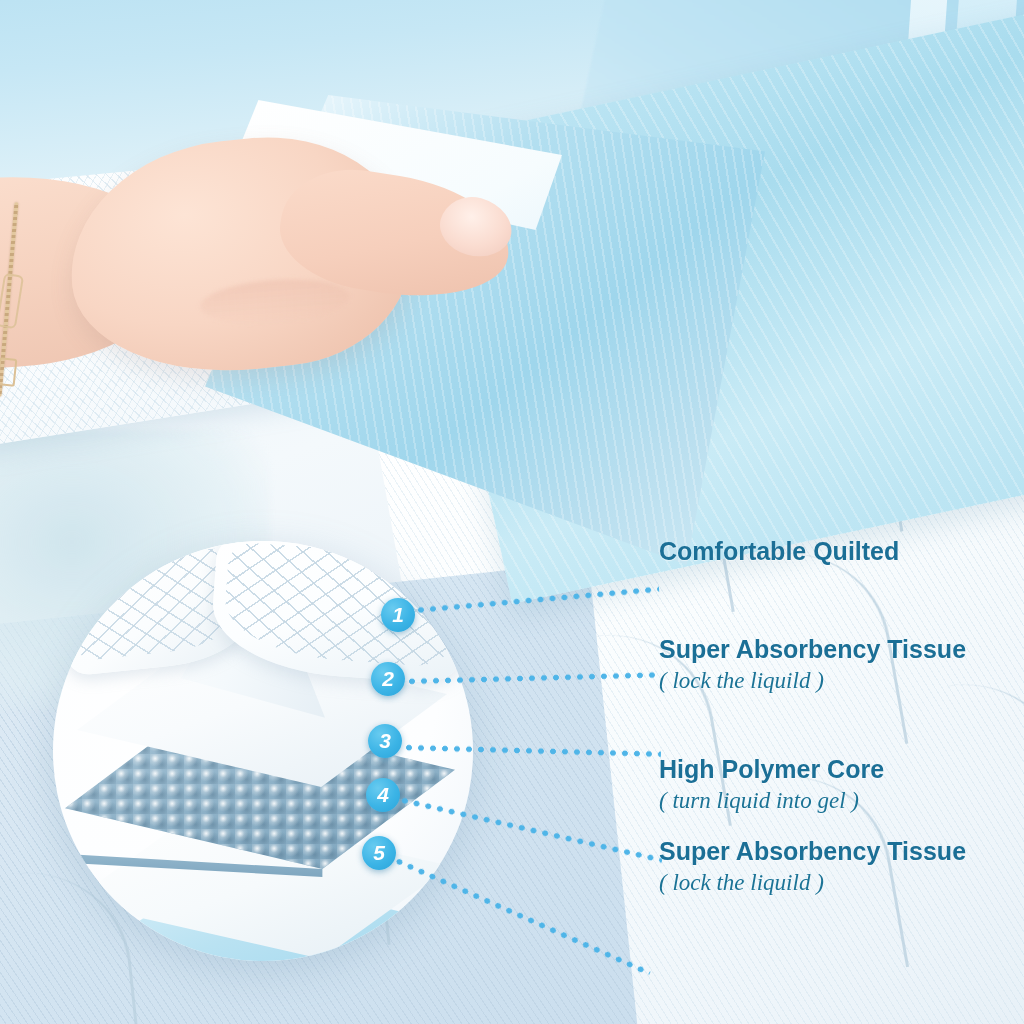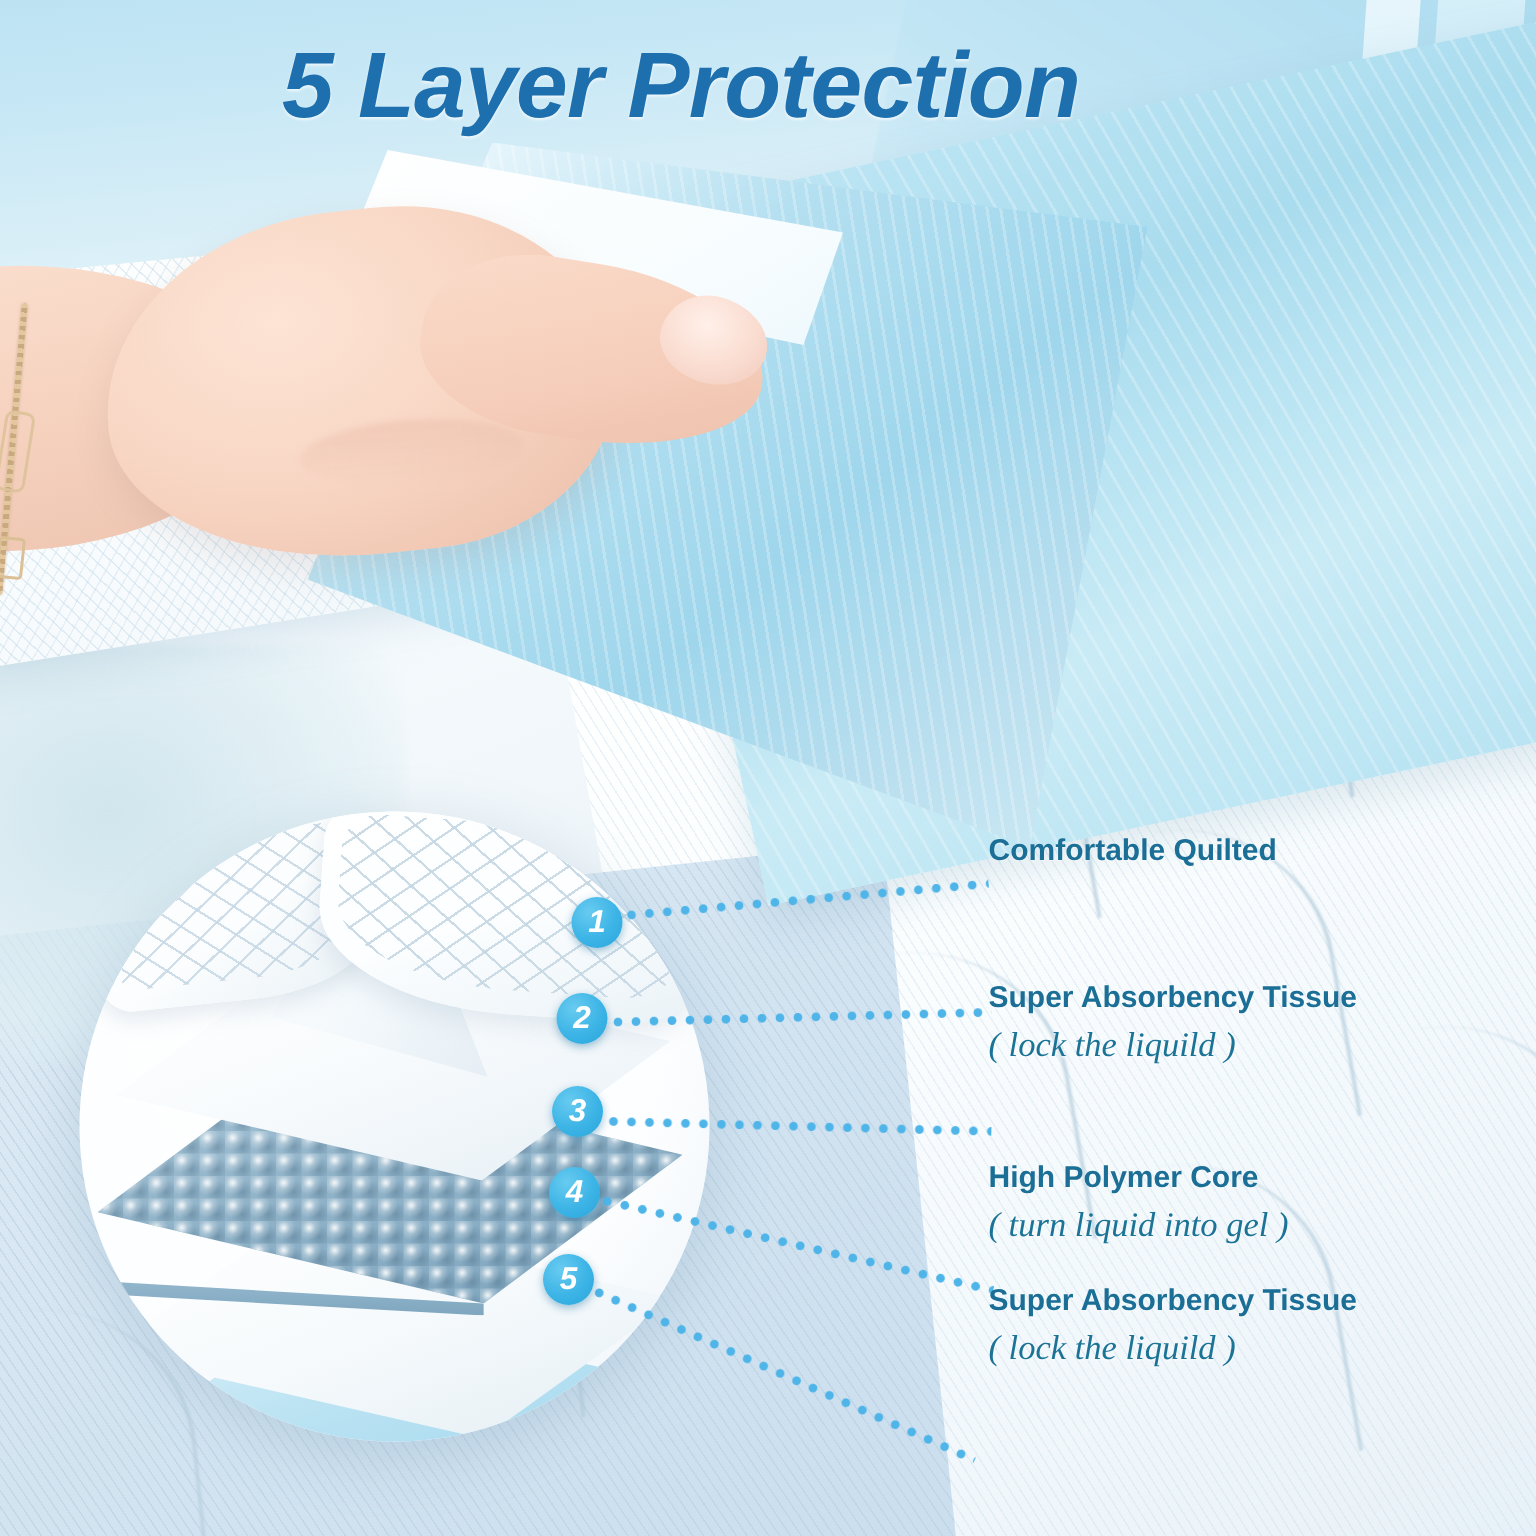--- a/index.html
+++ b/index.html
@@ -285,24 +285,23 @@
     position:absolute;left:188px;top:22px;
     font-size:62px;font-weight:bold;font-style:italic;
     color:#1d6fae;letter-spacing:-.5px;white-space:nowrap;
     font-family:"Liberation Sans", sans-serif;
     text-shadow:0 1px 2px rgba(255,255,255,.7);
   }
 
   
   .label-block{position:absolute;left:659px;white-space:nowrap;}
   .label-main{
-    font-size:20px;font-weight:bold;color:#1b6f96;line-height:31px;
+    font-size:25px;font-weight:bold;color:#1b6f96;line-height:31px;
     font-family:"Liberation Sans", sans-serif;
     text-shadow:0 1px 1px rgba(255,255,255,.55);
-    margin-top:16px;
   }
   .label-sub{
     font-size:23px;font-style:italic;color:#1b7396;line-height:31px;
     font-family:Liberation Serif, serif;
     text-shadow:0 1px 1px rgba(255,255,255,.55);
   }
   .lb1{top:536px;}
   .lb2{top:634px;}
   .lb3{top:754px;}
   .lb4{top:836px;}
@@ -345,21 +344,20 @@
     <div class="knuckle"></div>
     <div class="thumb"></div>
     <div class="nail"></div>
     <div class="bracelet">
       <div class="chain"></div>
       <div class="charm"></div>
       <div class="tag"></div>
     </div>
   </div>
 
-  <div class="title">5 Layer Protection</div>
 
   <div class="circle-callout">
     <div class="stack">
       <div class="layer l5 sheet"></div>
 
       <div class="layer l4 sheet"></div>
       <div class="layer l3 sheet"></div>
       <div class="layer l3-edge"></div>
       <div class="layer l2 sheet"></div>
       <div class="layer l1-fold"></div>

